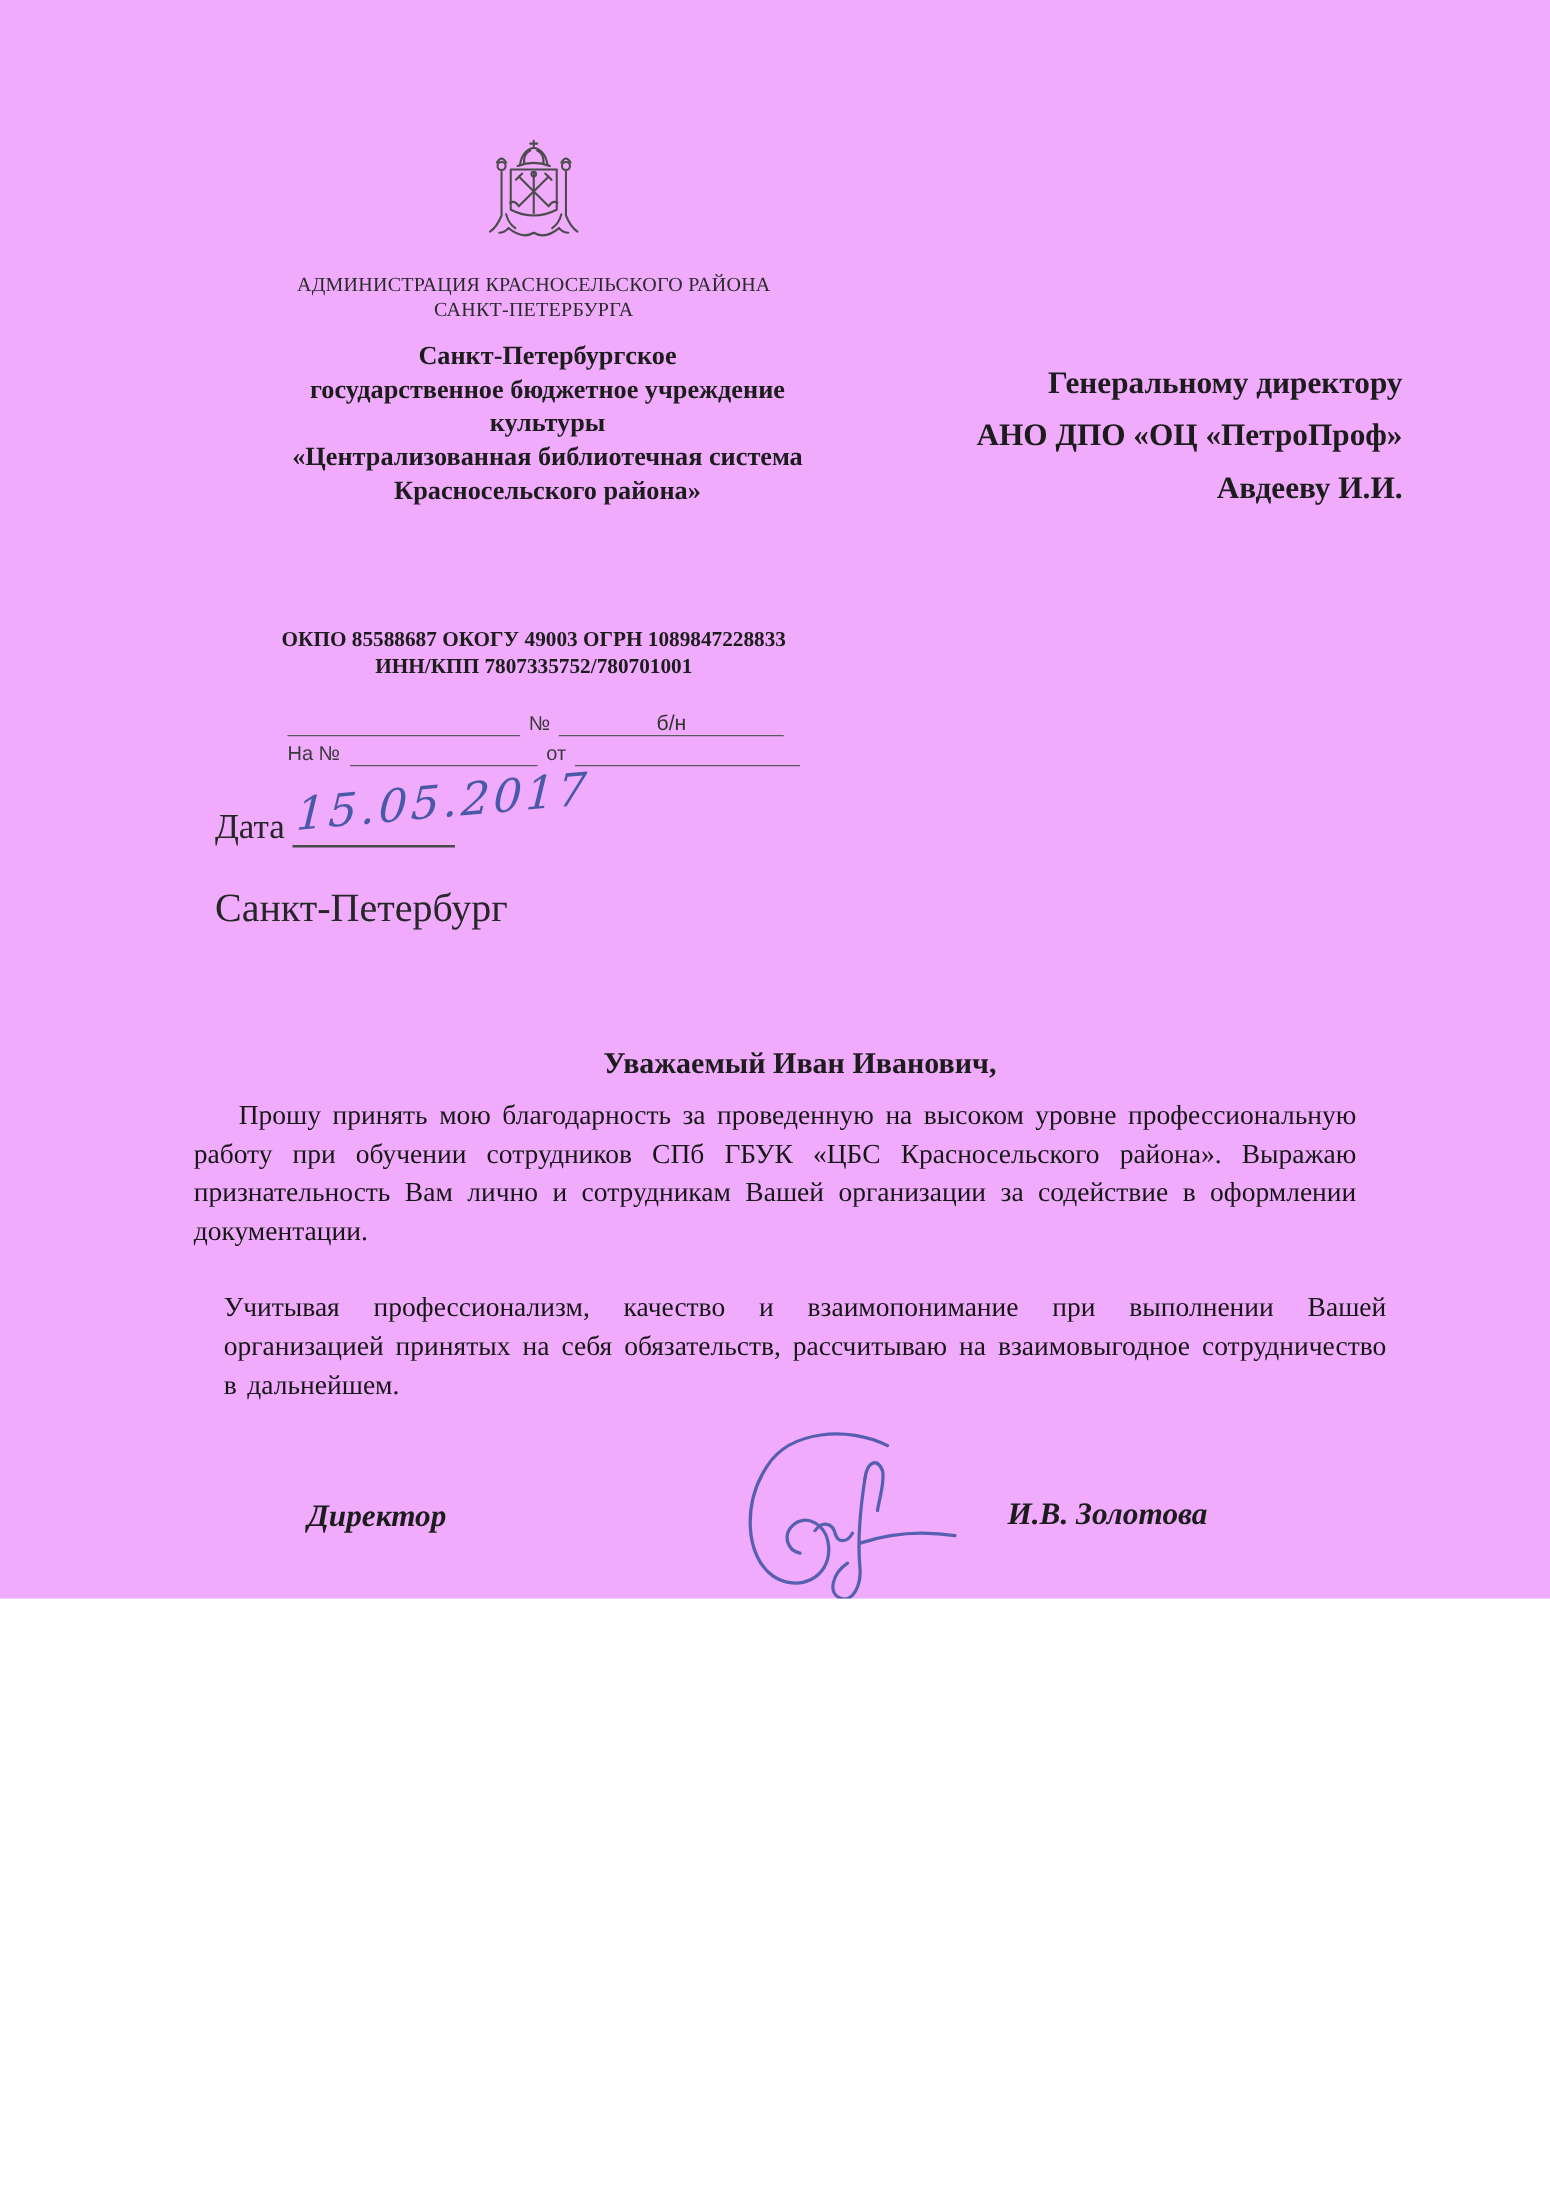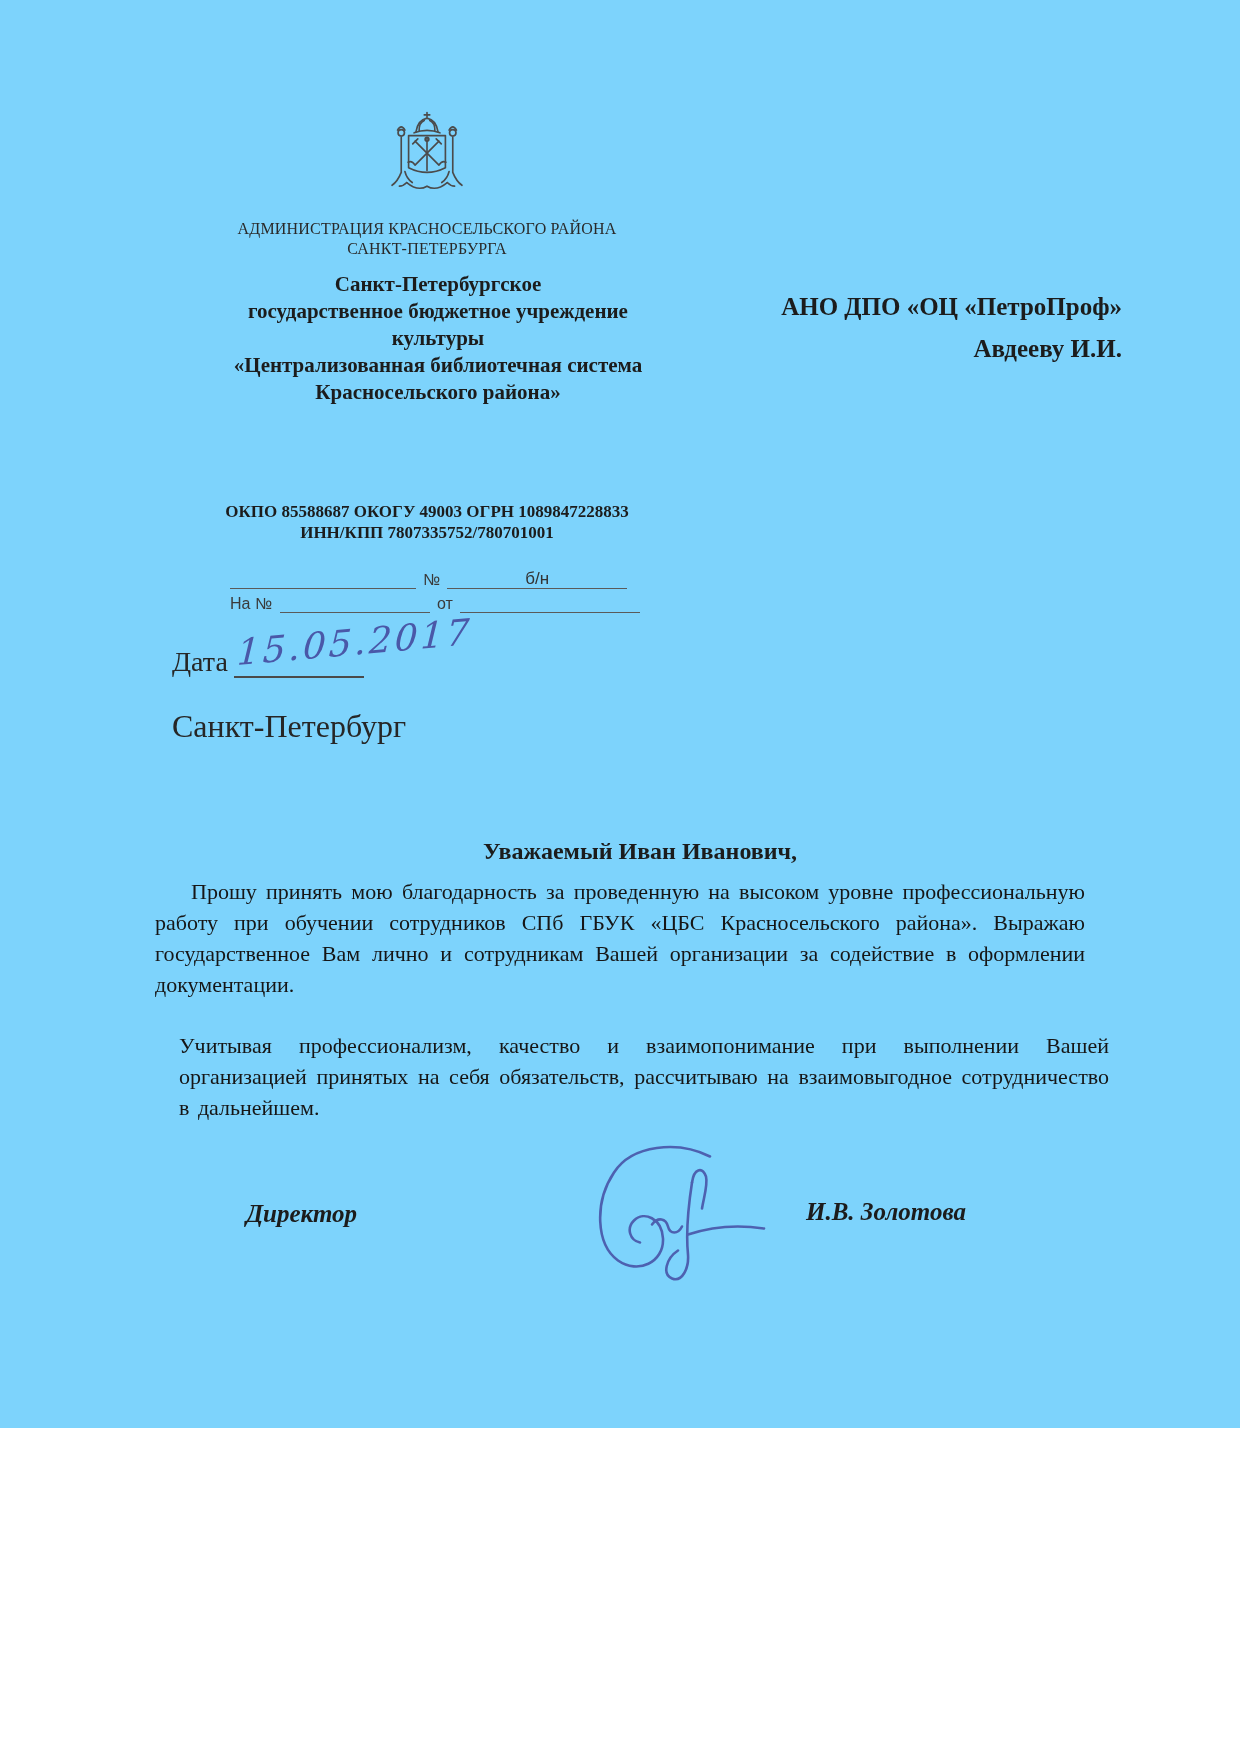--- a/index.html
+++ b/index.html
@@ -1,20 +1,20 @@
 <!DOCTYPE html>
 <html><head>
 <meta charset="utf-8">
 <style>
   html, body { margin: 0; padding: 0; background: #ffffff; }
   .page {
     position: relative;
     width: 1240px;
-    height: 1428px;
-    background: #7dd3fc;
+    height: 1279px;
+    background: #f0abfc;
     font-family: "Liberation Serif", "DejaVu Serif", serif;
     color: #1d1d1d;
     overflow: hidden;
   }
   .abs { position: absolute; }
 
   
   .emblem { left: 381px; top: 110px; width: 92px; height: 88px; }
   .emblem svg { width: 100%; height: 100%; }
 
@@ -170,33 +170,34 @@
   <div class="abs refs">
     <div class="row">
       <span class="blank w186"></span><span class="lbl">№</span><span class="blank w180"><span class="bn-val">б/н</span></span>
     </div>
     <div class="row">
       <span>На №</span><span class="blank w150" style="margin-left:8px"></span><span class="lbl">от</span><span class="blank w180"></span>
     </div>
   </div>
 
   <div class="abs recipient">
+    <div>Генеральному директору</div>
     <div>АНО ДПО «ОЦ «ПетроПроф»</div>
     <div>Авдееву И.И.</div>
   </div>
 
   <div class="abs dateline">
     <span>Дата</span><span class="date-underline"><span class="handwriting">15.05.2017</span></span>
   </div>
 
   <div class="abs city">Санкт-Петербург</div>
 
   <div class="abs salutation">Уважаемый Иван Иванович,</div>
 
-  <div class="abs para p1">Прошу принять мою благодарность за проведенную на высоком уровне профессиональную работу при обучении сотрудников СПб ГБУК «ЦБС Красносельского района». Выражаю государственное Вам лично и сотрудникам Вашей организации за содействие в оформлении документации.</div>
+  <div class="abs para p1">Прошу принять мою благодарность за проведенную на высоком уровне профессиональную работу при обучении сотрудников СПб ГБУК «ЦБС Красносельского района». Выражаю признательность Вам лично и сотрудникам Вашей организации за содействие в оформлении документации.</div>
   <div class="abs para p2">Учитывая профессионализм, качество и взаимопонимание при выполнении Вашей организацией принятых на себя обязательств, рассчитываю на взаимовыгодное сотрудничество в дальнейшем.</div>
 
   <div class="abs sig-title">Директор</div>
 
   <div class="abs sig-img">
     <svg viewBox="0 0 210 150" fill="none" stroke="#4a58aa" stroke-width="2.6" stroke-linecap="round" stroke-linejoin="round" opacity="0.92">
       <path d="M150 18 C 118 2, 72 6, 54 34 C 34 64, 36 106, 58 122 C 78 136, 104 124, 103 100 C 102 80, 84 72, 74 82 C 66 90, 70 102, 80 104"></path>
       <path d="M92 86 C 98 78, 106 80, 108 88 C 110 96, 118 96, 122 88"></path>
       <path d="M132 44 C 134 30, 142 28, 146 38 C 148 46, 144 58, 142 70"></path>
       <path d="M132 44 C 128 70, 126 96, 128 116 C 129 130, 122 144, 112 140 C 102 136, 106 120, 118 112"></path>

